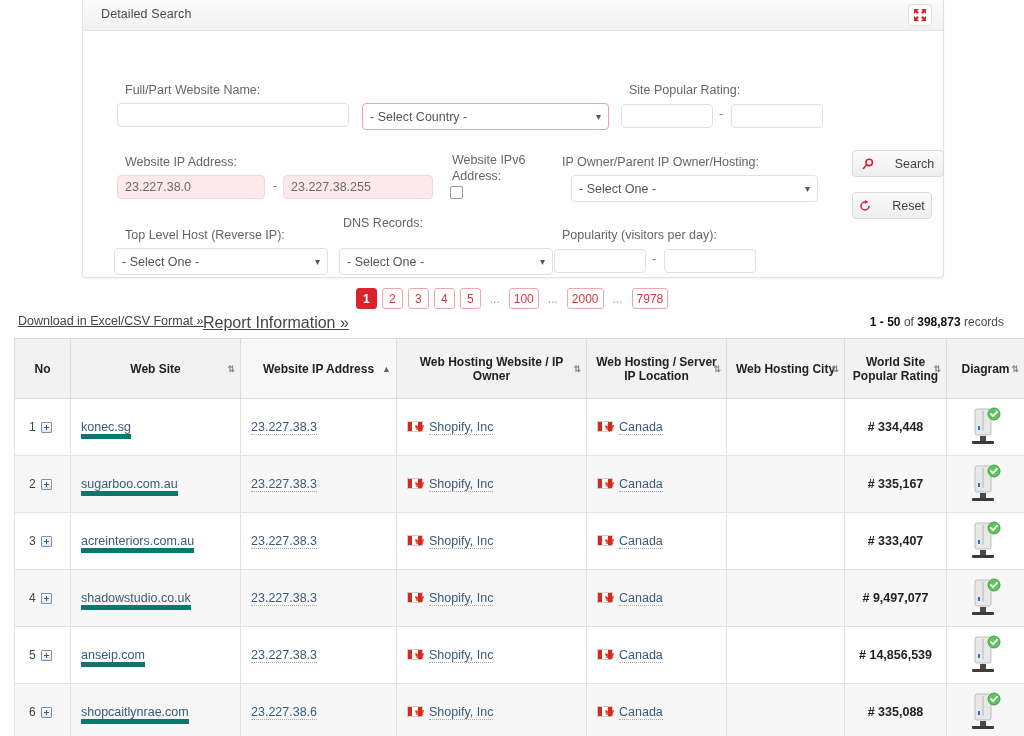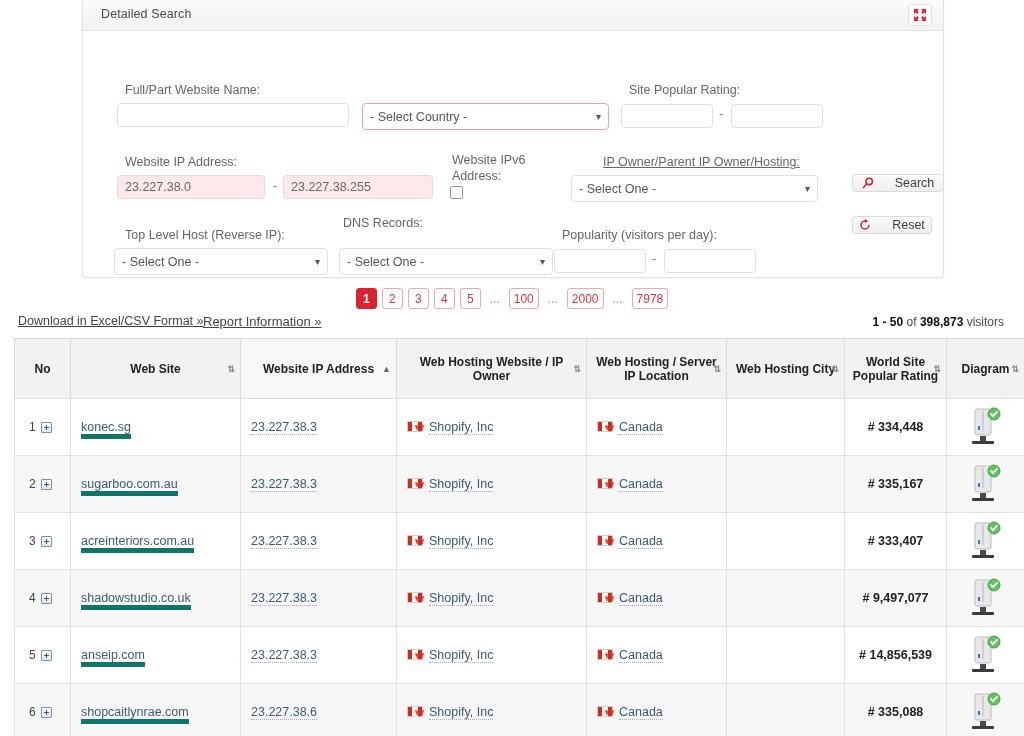--- a/index.html
+++ b/index.html
@@ -96,30 +96,29 @@
   .cbx {
     position: absolute;
     width: 13px; height: 13px;
     border: 1px solid #9a9a9a;
     border-radius: 2px;
     background: #fff;
     cursor: pointer;
   }
   .btn {
     position: absolute;
-    height: 18px;
+    height: 27px;
     background: linear-gradient(#fbfbfb, #eeeeee);
     border: 1px solid #dadada;
     border-radius: 4px;
     font-size: 12.5px;
     color: #3f3f3f;
     display: flex; align-items: center; justify-content: center;
     gap: 21px;
     cursor: pointer;
-    margin-top: 24px;
   }
 
   
   .pager { position: absolute; left: 0; top: 288px; width: 1024px;
            display: flex; justify-content: center; align-items: center; gap: 5px; }
   .pg {
     min-width: 21px; height: 21px;
     border: 1px solid #f0a6ad;
     border-radius: 3px;
     background: #ffffff;
@@ -134,21 +133,21 @@
 
   
   .toolrow { position: absolute; left: 0; top: 314px; width: 1024px; height: 22px; }
   .dl-link {
     position: absolute; left: 18px; top: 0;
     font-size: 12.5px; color: #444; text-decoration: underline;
     cursor: pointer;
   }
   .ri-link {
     position: absolute; left: 203px; top: 0;
-    font-size: 13px; color: #444; text-decoration: underline;
+    font-size: 16px; color: #444; text-decoration: underline;
     cursor: pointer;
   }
   .reccount {
     position: absolute; right: 20px; top: 1px;
     font-size: 12px; color: #4a4a4a;
   }
   .reccount b { color: #111; }
 
   
   .tbl-wrap { position: absolute; left: 14px; top: 338px; width: 1010px; overflow: hidden; }
@@ -266,21 +265,21 @@
     <input class="txt" style="left: 648px; top: 73px; width: 92px;" type="text" value="">
 
     <div class="fld-label" style="left:42px; top:124px;">Website IP Address:</div>
     <input class="txt filled" style="left: 34px; top: 144px; width: 148px;" type="text" value="23.227.38.0">
     <span class="dash" style="left:190px; top:148px;">-</span>
     <input class="txt filled" style="left: 200px; top: 144px; width: 150px;" type="text" value="23.227.38.255">
 
     <div class="fld-label" style="left:369px; top:121px; width:84px; white-space:normal; line-height:16px;">Website IPv6 Address:</div>
     <div class="cbx" style="left:367px; top:155px;"></div>
 
-    <div class="fld-label" style="left:520px; top:124px;text-decoration:underline;">IP Owner/Parent IP Owner/Hosting:</div>
+    <div class="fld-label" style="left:479px; top:124px;">IP Owner/Parent IP Owner/Hosting:</div>
     <div class="sel-wrap" style="left:488px; top:144px; width:247px;">
       <select class="sel" style="left:0; top:0; width:247px;">
         <option>- Select One -</option>
       </select>
       <span class="sel-arrow" style="right:8px; top:8px;">▾</span>
     </div>
 
     <div class="btn" style="left:769px; top:119px; width:92px;">
       <svg width="12" height="12" viewBox="0 0 12 12" aria-hidden="true">
         <circle cx="7.2" cy="4.4" r="3.2" fill="none" stroke="#d9232e" stroke-width="1.6"></circle>
@@ -333,21 +332,21 @@
     <div class="pg">7978</div>
   </div>
 
 <div class="toolrow">
   <span class="dl-link">Download in Excel/CSV Format »</span>
   <span class="ri-link">Report Information »</span>
   <span class="reccount">
     <b>1 - 50</b>
     <span>of</span>
     <b>398,873</b>
-    <span>visitors</span>
+    <span>records</span>
   </span>
 </div>
 
 <div class="tbl-wrap">
   <table>
     <colgroup>
       <col style="width:56px">
         <col style="width:170px">
         <col style="width:156px">
       <col style="width:190px">

